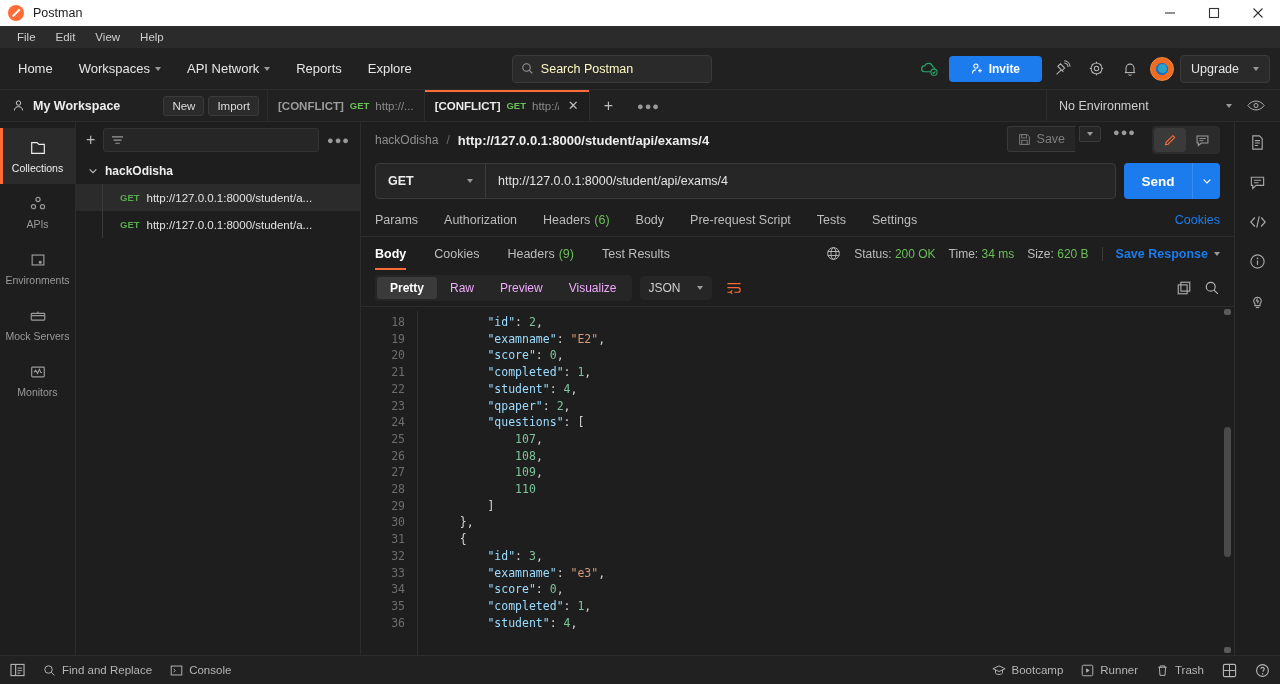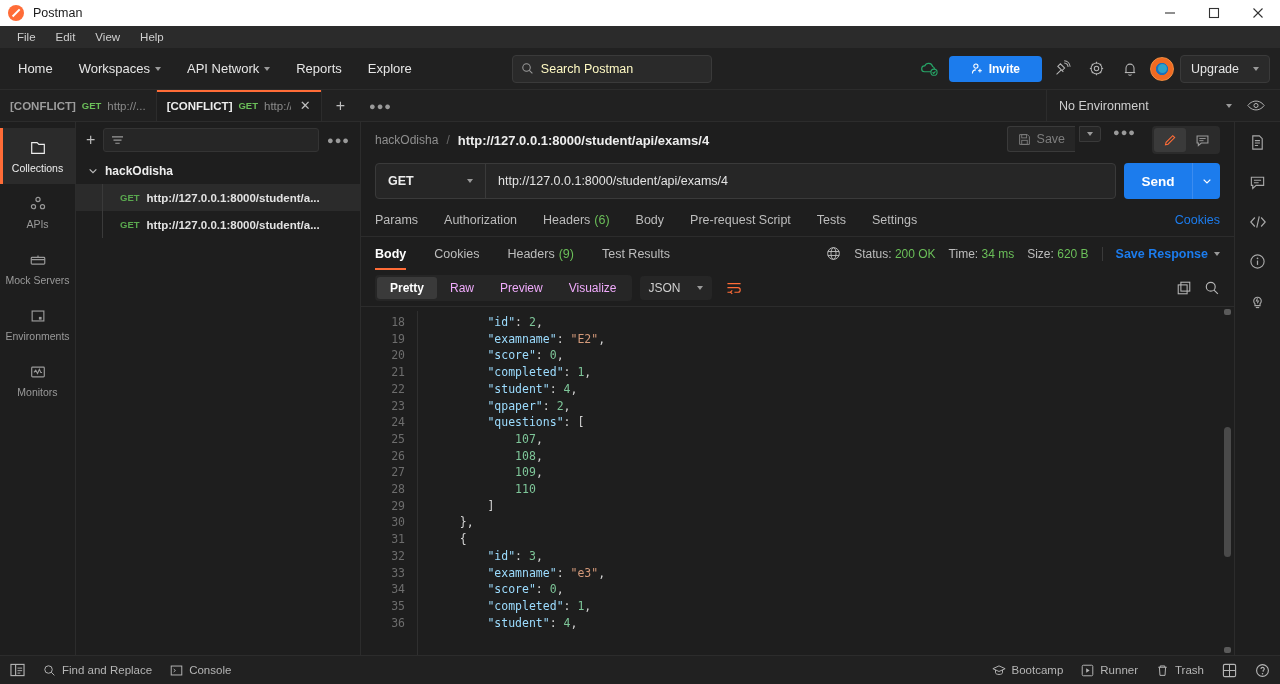--- a/index.html
+++ b/index.html
@@ -102,21 +102,21 @@
   .railitem.active::before { content:""; position:absolute; left:0; top:0; bottom:0; width:3px; background:#ff6c37; }
 
   .sidepanel { width: 285px; background: #1e1e1e; border-right: 1px solid #2c2c2c; flex: none; display: flex; flex-direction: column; }
   .sp-top { height: 36px; display: flex; align-items: center; gap: 8px; padding: 0 10px; }
   .sp-filter { flex: 1; height: 24px; background: #262626; border: 1px solid #343434; border-radius: 3px; display: flex; align-items: center; padding: 0 7px; }
   .tree-row { height: 26px; display: flex; align-items: center; font-size: 12px; padding-left: 12px; gap: 7px; }
   .tree-row.coll { font-weight: bold; color: #ededed; }
   .tree-req { height: 27px; display: flex; align-items: center; gap: 7px; padding-left: 44px; font-size: 11.5px; position: relative; }
   .tree-req.sel { background: #2b2b2b; }
   .tree-req .m { color: #5aa84f; font-size: 9.5px; font-weight: bold; }
-  .tree-req .t { color: #e2e2e2; font-weight: bold; white-space: nowrap; overflow: hidden; text-overflow: ellipsis; }
+  .tree-req .t { color: #e2e2e2; font-weight: normal; white-space: nowrap; overflow: hidden; text-overflow: ellipsis; }
   .tree-indent { position: absolute; left: 26px; top: 0; bottom: 0; width: 1px; background: #3a3a3a; }
 
   .main { flex: 1; min-width: 0; display: flex; flex-direction: column; background: #1e1e1e; }
   .railright { width: 46px; background: #1e1e1e; border-left: 1px solid #2c2c2c; flex: none; display: flex; flex-direction: column; align-items: center; padding-top: 12px; gap: 23px; color: #a8a8a8; }
 
   
   .crumbrow { height: 36px; display: flex; align-items: center; padding: 0 14px; gap: 8px; }
   .crumb-coll { font-size: 12px; color: #8f8f8f; }
   .crumb-sep { color: #6a6a6a; font-size: 12px; }
   .crumb-name { font-size: 13px; font-weight: bold; color: #ededed; }
@@ -288,20 +288,31 @@
       </div>
       <div class="avatar"></div>
       <div class="upgrade">
         <span>Upgrade</span>
         <i class="caret"></i>
       </div>
     </div>
   </div>
 
   <div class="wsbar">
+    <div class="ws-left">
+      <svg width="13" height="13" viewBox="0 0 16 16">
+          <circle cx="8" cy="5" r="2.7" fill="none" stroke="#cfcfcf" stroke-width="1.2"></circle>
+          <path d="M3 14c0-2.8 2.2-4.6 5-4.6s5 1.8 5 4.6" fill="none" stroke="#cfcfcf" stroke-width="1.2"></path>
+        </svg>
+      <span class="ws-name">My Workspace</span>
+      <div class="ws-acts">
+        <div class="ws-btn">New</div>
+        <div class="ws-btn">Import</div>
+      </div>
+    </div>
 
     <div class="tabstrip">
       <div class="rtab">
         <span class="cname">[CONFLICT]</span>
         <span class="meth">GET</span>
         <span class="url">http://...</span>
       </div>
       <div class="rtab active">
         <span class="cname">[CONFLICT]</span>
         <span class="meth">GET</span>
@@ -337,31 +348,31 @@
       <div class="railitem">
         <svg width="18" height="18" viewBox="0 0 20 20">
             <circle cx="10" cy="5" r="2.3" fill="none" stroke="#9a9a9a" stroke-width="1.3"></circle>
             <circle cx="5" cy="13" r="2.3" fill="none" stroke="#9a9a9a" stroke-width="1.3"></circle>
             <circle cx="15" cy="13" r="2.3" fill="none" stroke="#9a9a9a" stroke-width="1.3"></circle>
           </svg>
         <span class="lbl">APIs</span>
       </div>
       <div class="railitem">
         <svg width="18" height="18" viewBox="0 0 20 20">
+            <rect x="3.5" y="4.5" width="13" height="11" fill="none" stroke="#9a9a9a" stroke-width="1.3"></rect>
+            <rect x="11" y="11" width="3" height="3" fill="#9a9a9a"></rect>
+          </svg>
+        <span class="lbl">Environments</span>
+      </div>
+      <div class="railitem">
+        <svg width="18" height="18" viewBox="0 0 20 20">
             <rect x="2.5" y="7" width="15" height="7.5" rx="1" fill="none" stroke="#9a9a9a" stroke-width="1.3"></rect>
             <path d="M2.5 9.5h15M10 7v-2" stroke="#9a9a9a" stroke-width="1.3"></path>
           </svg>
         <span class="lbl">Mock Servers</span>
-      </div>
-      <div class="railitem">
-        <svg width="18" height="18" viewBox="0 0 20 20">
-            <rect x="3.5" y="4.5" width="13" height="11" fill="none" stroke="#9a9a9a" stroke-width="1.3"></rect>
-            <rect x="11" y="11" width="3" height="3" fill="#9a9a9a"></rect>
-          </svg>
-        <span class="lbl">Environments</span>
       </div>
       <div class="railitem">
         <svg width="18" height="18" viewBox="0 0 20 20">
             <rect x="3" y="4.5" width="14" height="11" rx="1" fill="none" stroke="#9a9a9a" stroke-width="1.3"></rect>
             <path d="M5.5 10.5l2-2.5 2 3.6 2-4.5 1.6 3.4h1.4" fill="none" stroke="#9a9a9a" stroke-width="1.2"></path>
           </svg>
         <span class="lbl">Monitors</span>
       </div>
     </div>
 

